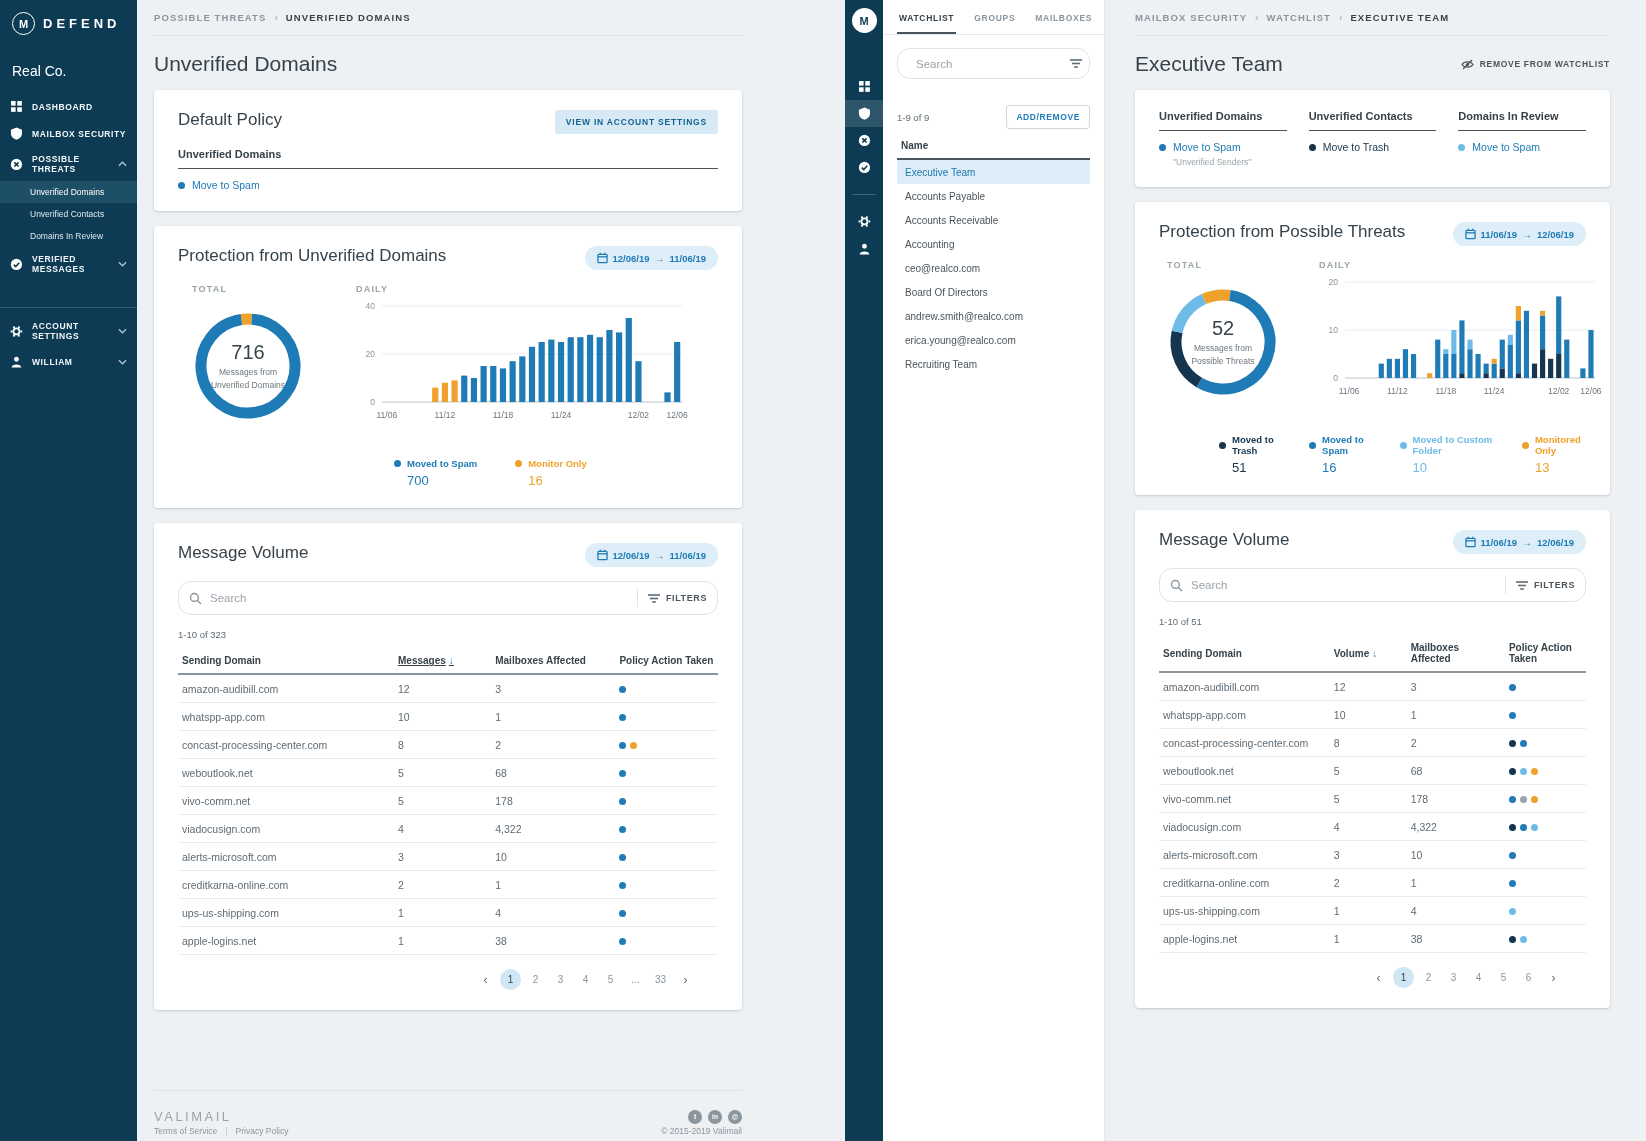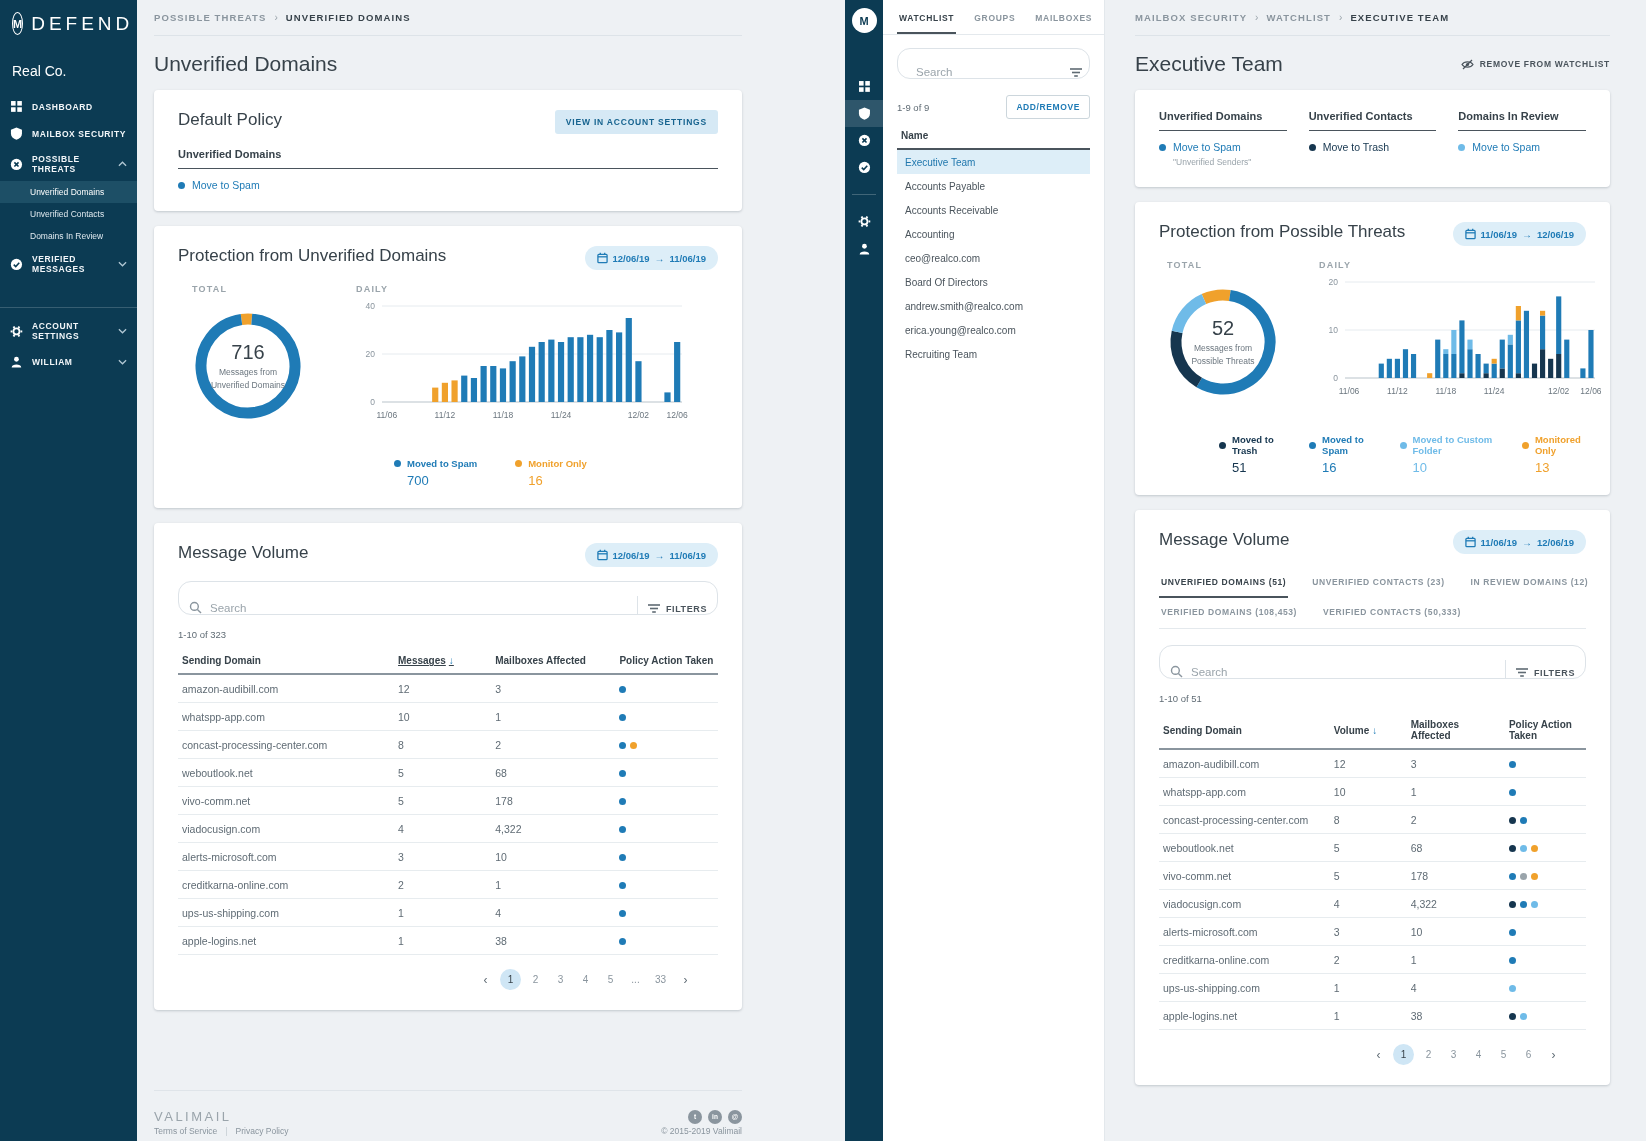--- a/index.html
+++ b/index.html
@@ -4,21 +4,21 @@
 <style>
   * { margin:0; padding:0; box-sizing:border-box; }
   html,body { width:1646px; height:1141px; }
   body { font-family:"Liberation Sans","DejaVu Sans",sans-serif; background:#eef1f4; color:#37424a; overflow:hidden; }
   .app { display:flex; width:1646px; height:1141px; }
 
   
   .sidebar { width:137px; background:#0c3b53; color:#fff; flex:0 0 auto; }
   .logo-row { display:flex; align-items:center; gap:8px; padding:12px 12px 10px 12px; cursor:pointer; }
   .logo-circle { width:23px; height:23px; border-radius:50%; border:1.6px solid #fff; display:flex; align-items:center; justify-content:center; font-size:11px; font-weight:bold; }
-  .logo-text { font-size:19px; letter-spacing:4px; font-weight:400; }
+  .logo-text { font-size:13px; letter-spacing:4px; font-weight:700; }
   .org { font-size:14px; padding:18px 12px 14px 12px; color:#fff; }
   .nav-item { display:flex; align-items:center; gap:9px; padding:7px 10px; font-size:8.5px; font-weight:bold; letter-spacing:.6px; color:#f2f6f9; cursor:pointer; }
   .nav-item svg { flex:0 0 auto; }
   .nav-item .chev { margin-left:auto; opacity:.85; }
   .nav-sub-item { padding:6px 10px 6px 30px; font-size:8.5px; color:#dfe9ef; cursor:pointer; }
   .nav-sub-item.selected { background:#1d4f66; color:#fff; }
   .nav-divider { border-top:1px solid rgba(255,255,255,.18); margin:26px 0 6px 0; }
 
   
   .left-main { width:708px; flex:0 0 auto; background:#eef1f4; }
@@ -55,21 +55,21 @@
   .donut-center { position:absolute; inset:0; display:flex; flex-direction:column; align-items:center; justify-content:center; text-align:center; }
   .donut-num { font-size:20px; color:#37424a; }
   .donut-sub { font-size:8.5px; color:#6b767f; line-height:1.45; margin-top:2px; }
   .prot-daily { flex:1; }
   .legend { display:flex; gap:38px; margin-top:28px; }
   .legend.legend-left { margin-left:216px; }
   .legend.legend-right { margin-left:60px; gap:26px; }
   .lg-top { display:flex; align-items:center; gap:6px; font-size:9.5px; font-weight:bold; }
   .lg-val { font-size:13px; margin:4px 0 0 13px; }
 
-  .searchbar { display:flex; align-items:flex-end; border:1px solid #dde3e8; border-radius:13px; height:34px; padding:0 10px; background:#fff; }
+  .searchbar { display:flex; align-items:center; border:1px solid #dde3e8; border-radius:13px; height:34px; padding:0 10px; background:#fff; }
   .searchbar input { border:none; outline:none; flex:1; font-size:11.5px; color:#4a545c; margin-left:8px; font-family:inherit; background:transparent; }
   .searchbar input::placeholder { color:#9aa4ab; }
   .searchbar .vr { width:1px; height:18px; background:#dde3e8; margin:0 10px; }
   .filters-btn { display:flex; align-items:center; gap:6px; background:none; border:none; color:#4a545c; font-size:9px; font-weight:bold; letter-spacing:.6px; cursor:pointer; font-family:inherit; }
   .count-label { font-size:9.5px; color:#5f6b74; margin:14px 0 8px 0; }
 
   table { border-collapse:collapse; width:100%; }
   th { text-align:left; font-size:10px; color:#37424a; padding:7px 4px 7px 4px; border-bottom:2px solid #8a959e; font-weight:bold; }
   td { font-size:10.5px; color:#5f6b74; padding:7.5px 4px; border-bottom:1px solid #e7ecef; }
   .sort-arrow { color:#1f7bb6; font-size:10px; margin-left:3px; }
@@ -96,21 +96,21 @@
   .rail-icon { width:38px; height:27px; display:flex; align-items:center; justify-content:center; cursor:pointer; }
   .rail-icon.active { background:rgba(255,255,255,.14); }
   .rail-divider { width:24px; border-top:1px solid rgba(255,255,255,.22); margin:13px 0; }
 
   
   .watchpanel { width:222px; flex:0 0 auto; background:#fff; border-right:1px solid #e3e8ec; padding:0 14px; }
   .wl-tabs { display:flex; gap:16px; border-bottom:1px solid #e4e9ed; margin:0 -14px; padding:0 14px; }
   .wl-tab { font-size:8.5px; font-weight:bold; letter-spacing:.7px; color:#8a959e; padding:13px 2px 9px 2px; border-bottom:2px solid transparent; cursor:pointer; }
   .wl-tab.active { color:#37424a; border-bottom-color:#4a545c; }
   .wl-search { margin-top:13px; height:31px; }
-  .wl-countrow { display:flex; align-items:center; justify-content:space-between; margin-top:16px; }
+  .wl-countrow { display:flex; align-items:center; justify-content:space-between; margin-top:26px; }
   .wl-count { font-size:9.5px; color:#5f6b74; }
   .wl-name { font-size:10px; font-weight:bold; color:#37424a; padding:11px 4px 7px 4px; border-bottom:2px solid #4a545c; }
   .wl-item { font-size:10px; color:#4a545c; padding:6.5px 8px; cursor:pointer; }
   .wl-item.selected { background:#ddeef8; color:#2178ae; }
 
   
   .right-main { flex:1; background:#eef1f4; }
   .right-main .crumbbar, .right-main .titlebar { margin-left:30px; width:475px; }
   .remove-wl { display:flex; align-items:center; gap:6px; background:none; border:none; font-size:8.5px; font-weight:bold; letter-spacing:.7px; color:#4a545c; cursor:pointer; font-family:inherit; }
 
@@ -716,31 +716,20 @@
               <rect x="1" y="2.5" width="10" height="9" rx="1" fill="none" stroke="#1f7bb6" stroke-width="1.4"></rect>
               <line x1="1" y1="5.2" x2="11" y2="5.2" stroke="#1f7bb6" stroke-width="1.4"></line>
               <line x1="3.6" y1="0.8" x2="3.6" y2="3" stroke="#1f7bb6" stroke-width="1.4"></line>
               <line x1="8.4" y1="0.8" x2="8.4" y2="3" stroke="#1f7bb6" stroke-width="1.4"></line>
             </svg>
           <span>11/06/19</span>
           <span class="arr">→</span>
           <span>12/06/19</span>
         </button>
       </div>
-      <div class="mv-tabs-wrap">
-        <div class="mv-tabs" id="mvTabs1">
-            <div class="mv-tab active">UNVERIFIED DOMAINS (51)</div>
-            <div class="mv-tab">UNVERIFIED CONTACTS (23)</div>
-            <div class="mv-tab">IN REVIEW DOMAINS (12)</div>
-          </div>
-        <div class="mv-tabs" id="mvTabs2">
-            <div class="mv-tab">VERIFIED DOMAINS (108,453)</div>
-            <div class="mv-tab">VERIFIED CONTACTS (50,333)</div>
-          </div>
-      </div>
       <div class="searchbar">
         <svg width="13" height="13" viewBox="0 0 13 13">
             <circle cx="5.4" cy="5.4" r="3.9" fill="none" stroke="#8a959e" stroke-width="1.4"></circle>
             <line x1="8.4" y1="8.4" x2="12" y2="12" stroke="#8a959e" stroke-width="1.4"></line>
           </svg>
         <input placeholder="Search" style="">
         <div class="vr"></div>
         <button class="filters-btn">
           <svg width="12" height="11" viewBox="0 0 12 11">
               <line x1="0" y1="2" x2="12" y2="2" stroke="#5f6b74" stroke-width="1.6"></line>

